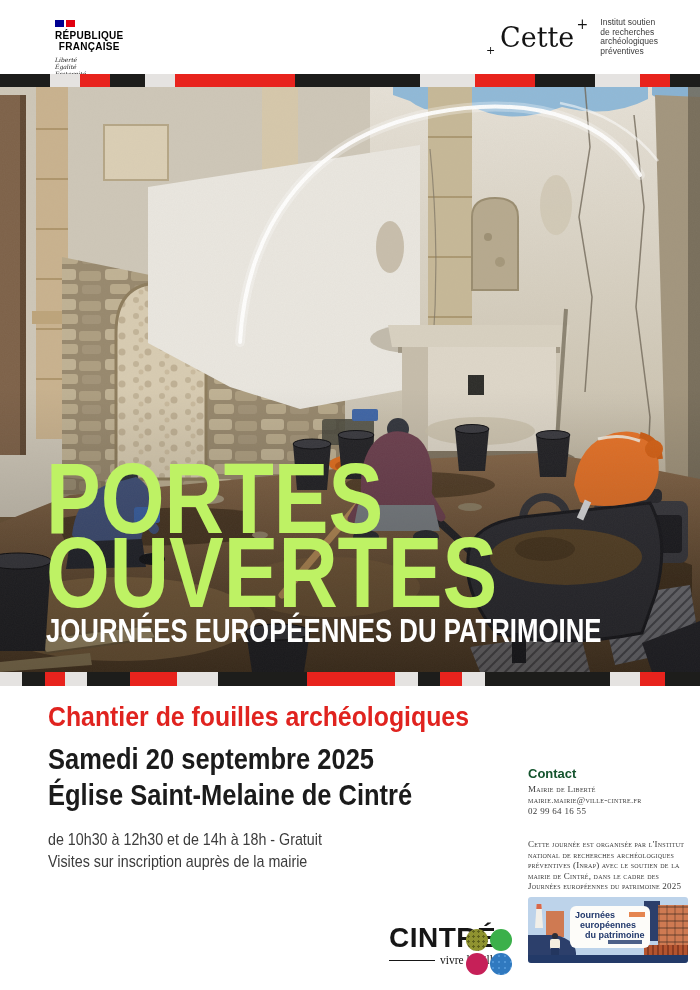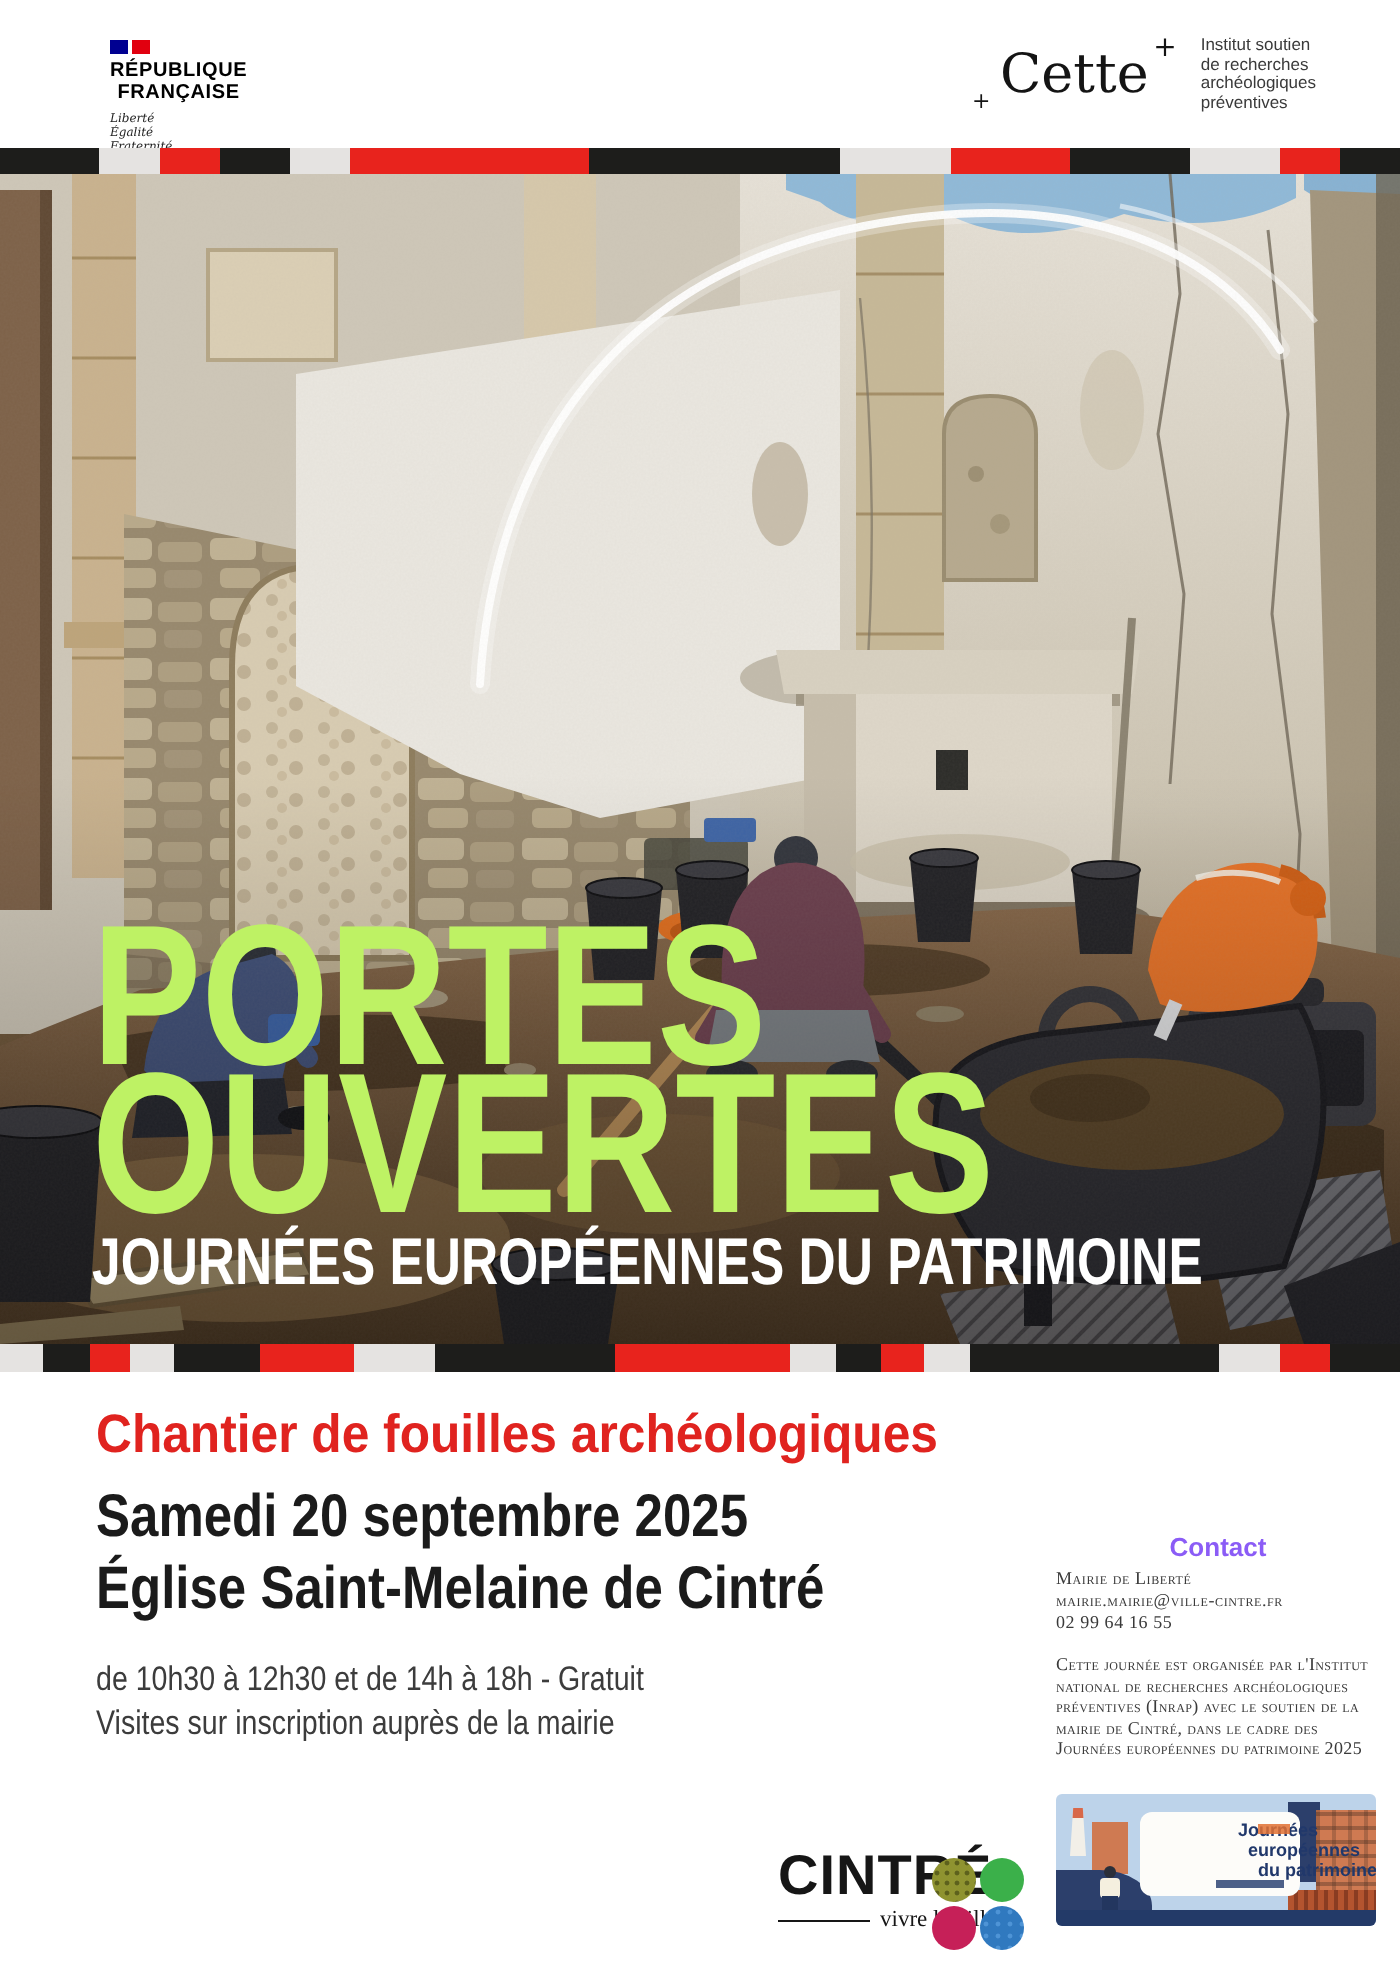--- a/index.html
+++ b/index.html
@@ -45,24 +45,24 @@
 
   
   .category{position:absolute;left:48px;top:702px;font-size:27px;font-weight:bold;color:#e0231f;
             white-space:nowrap;transform:scaleX(.92);transform-origin:0 0;}
   .date-loc{position:absolute;left:48px;top:741px;font-size:30px;line-height:36px;font-weight:bold;
             color:#1b1b1b;white-space:nowrap;transform:scaleX(.85);transform-origin:0 0;}
   .hours{position:absolute;left:48px;top:829px;font-size:17px;line-height:22px;color:#3c3c3c;
          white-space:nowrap;transform:scaleX(.84);transform-origin:0 0;}
 
   .contact{position:absolute;left:528px;top:766px;width:162px;}
-  .contact-heading{font-size:13px;font-weight:bold;color:#8b5cf6;margin-bottom:3px;text-align:center;}
+  .contact-heading{font-size:13px;font-weight:bold;color:#14532d;margin-bottom:3px;}
   .contact-line{font-family:"Liberation Serif",serif;font-variant:small-caps;
                 font-size:9px;line-height:11px;color:#3a3a3a;letter-spacing:.3px;}
-  .contact-credits{margin-top:10px;font-family:"Liberation Serif",serif;font-variant:small-caps;
+  .contact-credits{margin-top:22px;font-family:"Liberation Serif",serif;font-variant:small-caps;
                 font-size:9px;line-height:10.5px;color:#3a3a3a;letter-spacing:.2px;}
 
   
   .cintre{position:absolute;left:389px;top:924px;}
   .cintre-name{font-size:28px;font-weight:900;letter-spacing:.5px;color:#161616;line-height:28px;}
   .cintre-tagline{display:flex;align-items:center;margin-top:2px;}
   .cintre-rule{width:46px;height:1px;background:#161616;margin-right:5px;}
   .cintre-tagline-text{font-family:"Liberation Serif",serif;font-size:11.5px;color:#161616;}
   .cintre-dots{position:absolute;left:466px;top:929px;width:47px;height:47px;
                display:grid;grid-template-columns:22px 22px;grid-template-rows:22px 22px;gap:2px;}
@@ -86,21 +86,21 @@
   .jep-person-body{position:absolute;left:22px;bottom:14px;width:10px;height:10px;background:#f5efdf;border-radius:2px;}
   .jep-person-legs{position:absolute;left:23px;bottom:8px;width:8px;height:7px;background:#23365f;}
   .jep-bldg-right{position:absolute;right:0;top:8px;width:30px;height:52px;background:#cf7a52;
       background-image:repeating-linear-gradient(0deg,rgba(60,40,30,.35) 0 2px,transparent 2px 7px),
                        repeating-linear-gradient(90deg,rgba(60,40,30,.25) 0 2px,transparent 2px 8px);}
   .jep-bldg-navy{position:absolute;right:28px;top:4px;width:16px;height:40px;background:#2c3f6b;}
   .jep-fence{position:absolute;right:0;bottom:6px;width:44px;height:12px;
       background:repeating-linear-gradient(90deg,#b4542f 0 3px,#8a3c22 3px 5px);}
   .jep-panel{position:absolute;left:42px;top:9px;width:80px;height:42px;background:#fdfcf9;
              border-radius:6px;padding:4px 5px;box-sizing:border-box;}
-  .jep-line{font-size:9px;line-height:10px;font-weight:bold;color:#21386b;white-space:nowrap;margin-left:44px;}
+  .jep-line{font-size:9px;line-height:10px;font-weight:bold;color:#21386b;white-space:nowrap;}
   .jep-line.l2{padding-left:5px;} .jep-line.l3{padding-left:10px;}
   .jep-minitag{position:absolute;right:5px;top:6px;width:16px;height:5px;background:#e07033;opacity:.85;}
   .jep-dates{position:absolute;right:8px;bottom:4px;width:34px;height:4px;background:#21386b;opacity:.8;}
 </style>
 </head>
 <body>
 
 <div class="poster">
 
   <div class="top-header">

